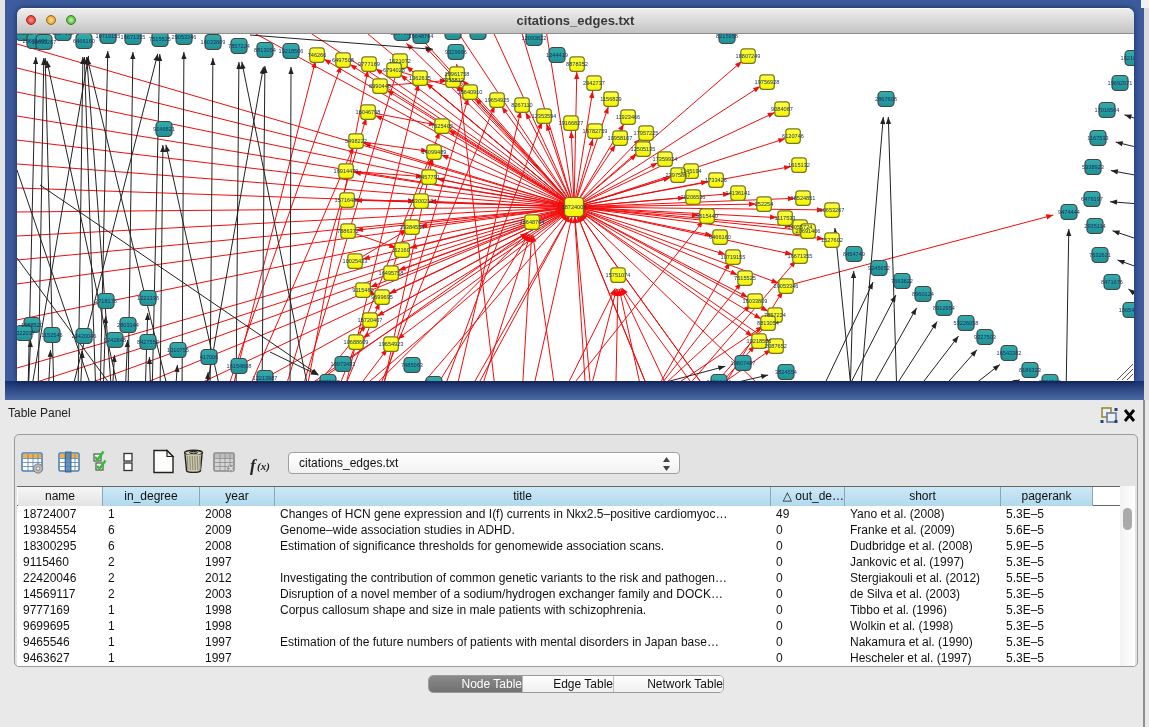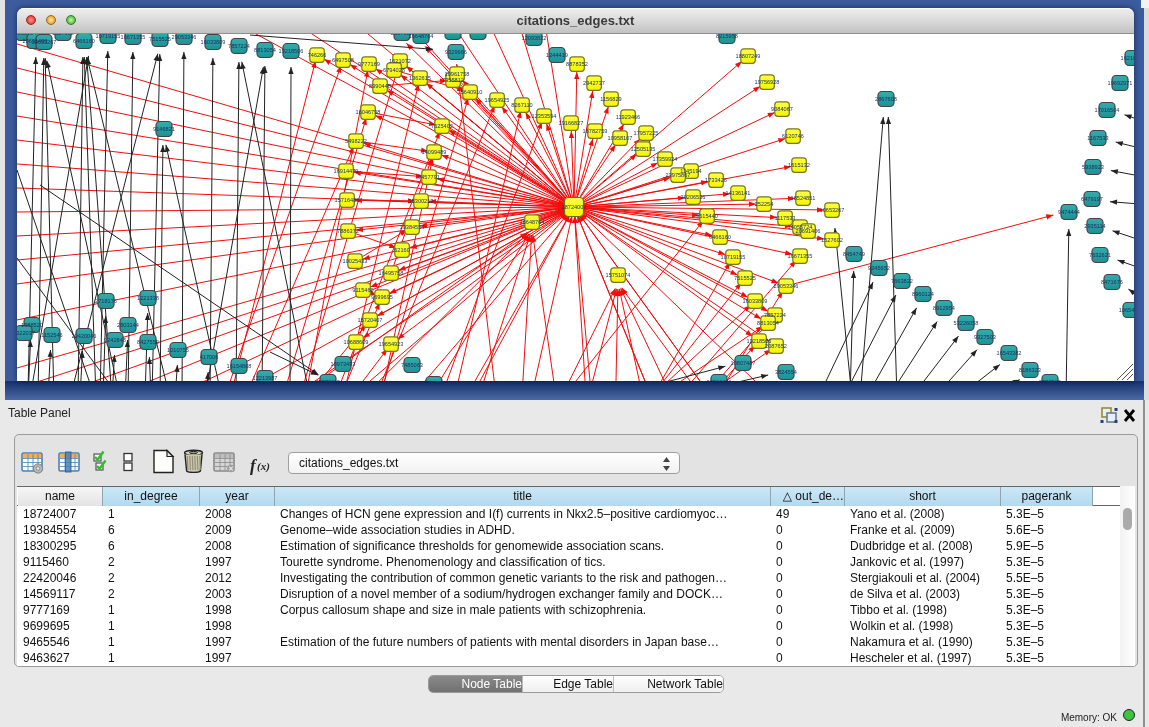--- a/index.html
+++ b/index.html
@@ -897,44 +897,43 @@
         <div style="position:absolute;left:6px;top:32px;width:80px;height:16px;line-height:16px;font-size:12px;color:#111;white-space:nowrap;overflow:hidden">18300295</div>
         <div style="position:absolute;left:91px;top:32px;width:92px;height:16px;line-height:16px;font-size:12px;color:#111;white-space:nowrap;overflow:hidden">6</div>
         <div style="position:absolute;left:188px;top:32px;width:70px;height:16px;line-height:16px;font-size:12px;color:#111;white-space:nowrap;overflow:hidden">2008</div>
         <div style="position:absolute;left:263px;top:32px;width:491px;height:16px;line-height:16px;font-size:12px;color:#111;white-space:nowrap;overflow:hidden">Estimation of significance thresholds for genomewide association scans.</div>
         <div style="position:absolute;left:759px;top:32px;width:69px;height:16px;line-height:16px;font-size:12px;color:#111;white-space:nowrap;overflow:hidden">0</div>
         <div style="position:absolute;left:833px;top:32px;width:151px;height:16px;line-height:16px;font-size:12px;color:#111;white-space:nowrap;overflow:hidden">Dudbridge et al. (2008)</div>
         <div style="position:absolute;left:989px;top:32px;width:87px;height:16px;line-height:16px;font-size:12px;color:#111;white-space:nowrap;overflow:hidden">5.9E–5</div>
         <div style="position:absolute;left:6px;top:48px;width:80px;height:16px;line-height:16px;font-size:12px;color:#111;white-space:nowrap;overflow:hidden">9115460</div>
         <div style="position:absolute;left:91px;top:48px;width:92px;height:16px;line-height:16px;font-size:12px;color:#111;white-space:nowrap;overflow:hidden">2</div>
         <div style="position:absolute;left:188px;top:48px;width:70px;height:16px;line-height:16px;font-size:12px;color:#111;white-space:nowrap;overflow:hidden">1997</div>
-        <div style="position:absolute;left:263px;top:48px;width:491px;height:16px;line-height:16px;font-size:12px;color:#111;white-space:nowrap;overflow:hidden">Tourette syndrome. Phenomenology and classification of tics.</div>
         <div style="position:absolute;left:759px;top:48px;width:69px;height:16px;line-height:16px;font-size:12px;color:#111;white-space:nowrap;overflow:hidden">0</div>
         <div style="position:absolute;left:833px;top:48px;width:151px;height:16px;line-height:16px;font-size:12px;color:#111;white-space:nowrap;overflow:hidden">Jankovic et al. (1997)</div>
         <div style="position:absolute;left:989px;top:48px;width:87px;height:16px;line-height:16px;font-size:12px;color:#111;white-space:nowrap;overflow:hidden">5.3E–5</div>
         <div style="position:absolute;left:6px;top:64px;width:80px;height:16px;line-height:16px;font-size:12px;color:#111;white-space:nowrap;overflow:hidden">22420046</div>
         <div style="position:absolute;left:91px;top:64px;width:92px;height:16px;line-height:16px;font-size:12px;color:#111;white-space:nowrap;overflow:hidden">2</div>
         <div style="position:absolute;left:188px;top:64px;width:70px;height:16px;line-height:16px;font-size:12px;color:#111;white-space:nowrap;overflow:hidden">2012</div>
         <div style="position:absolute;left:263px;top:64px;width:491px;height:16px;line-height:16px;font-size:12px;color:#111;white-space:nowrap;overflow:hidden">Investigating the contribution of common genetic variants to the risk and pathogen…</div>
         <div style="position:absolute;left:759px;top:64px;width:69px;height:16px;line-height:16px;font-size:12px;color:#111;white-space:nowrap;overflow:hidden">0</div>
-        <div style="position:absolute;left:833px;top:64px;width:151px;height:16px;line-height:16px;font-size:12px;color:#111;white-space:nowrap;overflow:hidden">Stergiakouli et al. (2004)</div>
+        <div style="position:absolute;left:833px;top:64px;width:151px;height:16px;line-height:16px;font-size:12px;color:#111;white-space:nowrap;overflow:hidden">Stergiakouli et al. (2012)</div>
         <div style="position:absolute;left:989px;top:64px;width:87px;height:16px;line-height:16px;font-size:12px;color:#111;white-space:nowrap;overflow:hidden">5.5E–5</div>
         <div style="position:absolute;left:6px;top:80px;width:80px;height:16px;line-height:16px;font-size:12px;color:#111;white-space:nowrap;overflow:hidden">14569117</div>
         <div style="position:absolute;left:91px;top:80px;width:92px;height:16px;line-height:16px;font-size:12px;color:#111;white-space:nowrap;overflow:hidden">2</div>
         <div style="position:absolute;left:188px;top:80px;width:70px;height:16px;line-height:16px;font-size:12px;color:#111;white-space:nowrap;overflow:hidden">2003</div>
         <div style="position:absolute;left:263px;top:80px;width:491px;height:16px;line-height:16px;font-size:12px;color:#111;white-space:nowrap;overflow:hidden">Disruption of a novel member of a sodium/hydrogen exchanger family and DOCK…</div>
         <div style="position:absolute;left:759px;top:80px;width:69px;height:16px;line-height:16px;font-size:12px;color:#111;white-space:nowrap;overflow:hidden">0</div>
         <div style="position:absolute;left:833px;top:80px;width:151px;height:16px;line-height:16px;font-size:12px;color:#111;white-space:nowrap;overflow:hidden">de Silva et al. (2003)</div>
         <div style="position:absolute;left:989px;top:80px;width:87px;height:16px;line-height:16px;font-size:12px;color:#111;white-space:nowrap;overflow:hidden">5.3E–5</div>
         <div style="position:absolute;left:6px;top:96px;width:80px;height:16px;line-height:16px;font-size:12px;color:#111;white-space:nowrap;overflow:hidden">9777169</div>
         <div style="position:absolute;left:91px;top:96px;width:92px;height:16px;line-height:16px;font-size:12px;color:#111;white-space:nowrap;overflow:hidden">1</div>
         <div style="position:absolute;left:188px;top:96px;width:70px;height:16px;line-height:16px;font-size:12px;color:#111;white-space:nowrap;overflow:hidden">1998</div>
         <div style="position:absolute;left:263px;top:96px;width:491px;height:16px;line-height:16px;font-size:12px;color:#111;white-space:nowrap;overflow:hidden">Corpus callosum shape and size in male patients with schizophrenia.</div>
         <div style="position:absolute;left:759px;top:96px;width:69px;height:16px;line-height:16px;font-size:12px;color:#111;white-space:nowrap;overflow:hidden">0</div>
-        <div style="position:absolute;left:833px;top:96px;width:151px;height:16px;line-height:16px;font-size:12px;color:#111;white-space:nowrap;overflow:hidden">Tibbo et al. (1998)</div>
+        <div style="position:absolute;left:833px;top:96px;width:151px;height:16px;line-height:16px;font-size:12px;color:#111;white-space:nowrap;overflow:hidden">Tibbo et al. (1996)</div>
         <div style="position:absolute;left:989px;top:96px;width:87px;height:16px;line-height:16px;font-size:12px;color:#111;white-space:nowrap;overflow:hidden">5.3E–5</div>
         <div style="position:absolute;left:6px;top:112px;width:80px;height:16px;line-height:16px;font-size:12px;color:#111;white-space:nowrap;overflow:hidden">9699695</div>
         <div style="position:absolute;left:91px;top:112px;width:92px;height:16px;line-height:16px;font-size:12px;color:#111;white-space:nowrap;overflow:hidden">1</div>
         <div style="position:absolute;left:188px;top:112px;width:70px;height:16px;line-height:16px;font-size:12px;color:#111;white-space:nowrap;overflow:hidden">1998</div>
         <div style="position:absolute;left:759px;top:112px;width:69px;height:16px;line-height:16px;font-size:12px;color:#111;white-space:nowrap;overflow:hidden">0</div>
         <div style="position:absolute;left:833px;top:112px;width:151px;height:16px;line-height:16px;font-size:12px;color:#111;white-space:nowrap;overflow:hidden">Wolkin et al. (1998)</div>
         <div style="position:absolute;left:989px;top:112px;width:87px;height:16px;line-height:16px;font-size:12px;color:#111;white-space:nowrap;overflow:hidden">5.3E–5</div>
         <div style="position:absolute;left:6px;top:128px;width:80px;height:16px;line-height:16px;font-size:12px;color:#111;white-space:nowrap;overflow:hidden">9465546</div>
         <div style="position:absolute;left:91px;top:128px;width:92px;height:16px;line-height:16px;font-size:12px;color:#111;white-space:nowrap;overflow:hidden">1</div>
         <div style="position:absolute;left:188px;top:128px;width:70px;height:16px;line-height:16px;font-size:12px;color:#111;white-space:nowrap;overflow:hidden">1997</div>
@@ -951,18 +950,13 @@
       </div>
   <div id="sbar">
         <div id="thumb"></div>
       </div>
  </div>
  <div id="tabs">
    <div class="tab sel" style="border-left:none;width:93px">Node Table</div>
    <div class="tab" style="width:91px">Edge Table</div>
    <div class="tab" style="width:110px">Network Table</div>
  </div>
- <div id="status">
-   <span style="position:absolute;right:32px;top:9px;font-size:10px">Memory: OK</span>
-   <span style="position:absolute;right:14px;top:6px;width:12px;height:12px;border-radius:50%;
-   background:#3ec43e;border:1.5px solid #222"></span>
- </div>
  <div style="position:absolute;left:1143px;top:0;width:2px;height:327px;background:#8f8f8f"></div>
 </div>
 </body></html>

